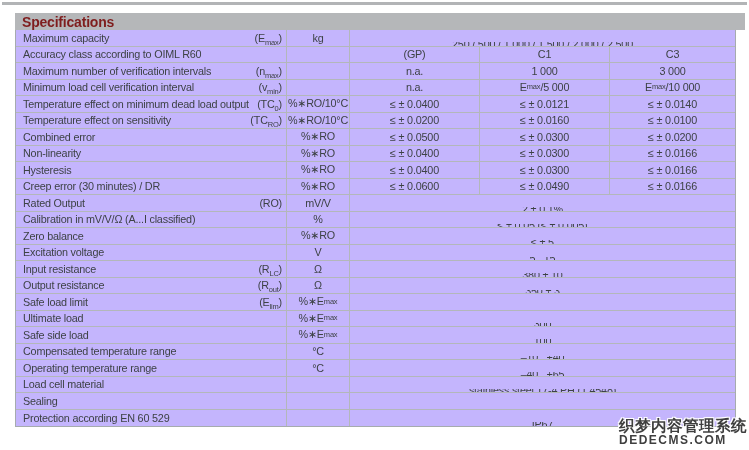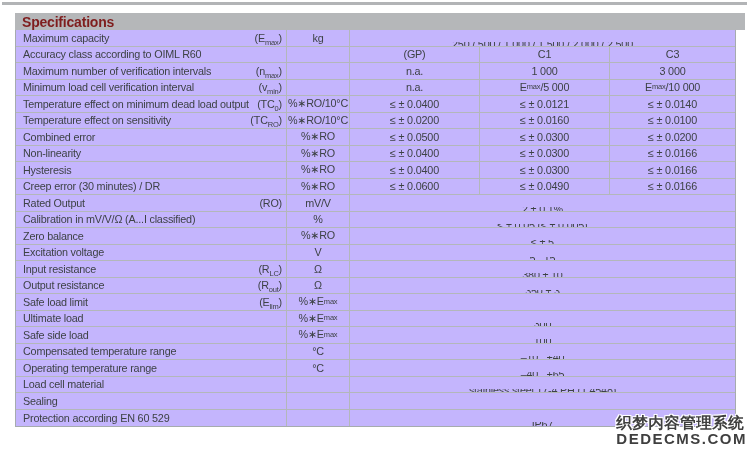--- a/index.html
+++ b/index.html
@@ -34,21 +34,21 @@
   .c-val  { width:130px; }
   .c-v2   { width:125px; border-right:none; }
   .c-span { width:385px; border-right:none;margin-top:12px; }
   sub { font-size:7.5px; line-height:0; letter-spacing:-0.2px; }
   .watermark {
     position:absolute; right:2px; bottom:3px; 
     font-weight:bold; color:#3f3f3f; line-height:1.05;
     text-shadow:-1px -1px 0 #fff, 1px -1px 0 #fff, -1px 1px 0 #fff, 1px 1px 0 #fff, 0 0 2px #fff;
   }
   .wm-cn { font-size:15.5px; letter-spacing:0.5px; }
-  .wm-en { font-size:15px; letter-spacing:1.5px; }
+  .wm-en { font-size:12px; letter-spacing:1.5px; }
 </style>
 </head>
 <body>
 
 <div class="page">
   <div class="top-strip"></div>
 
   <div class="spec-table">
     <div class="spec-header">
       <span class="title">Specifications</span>

